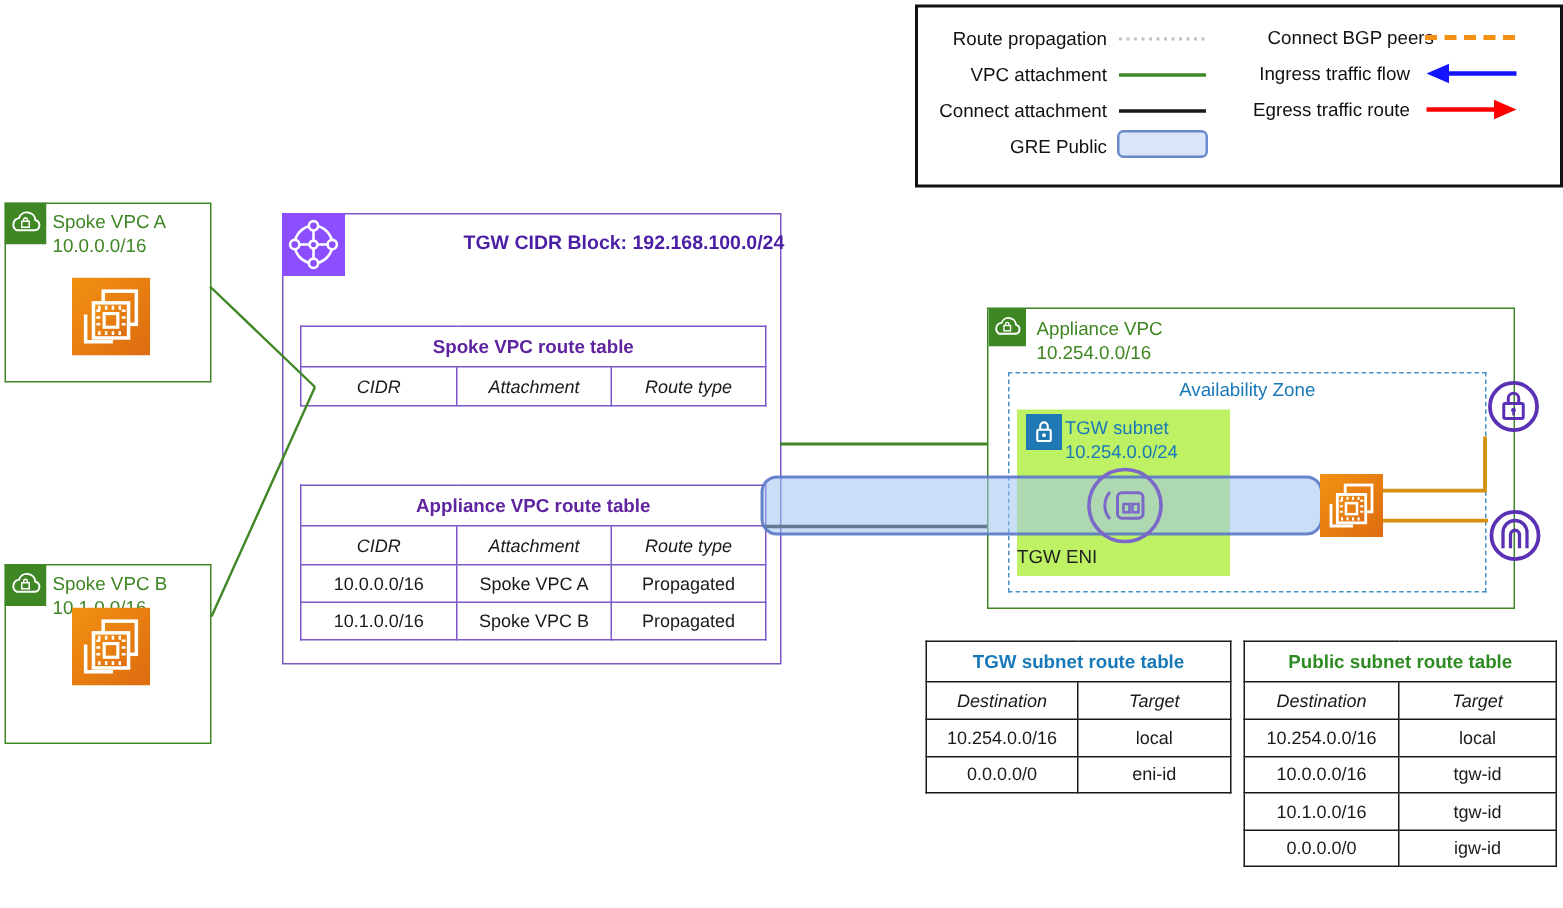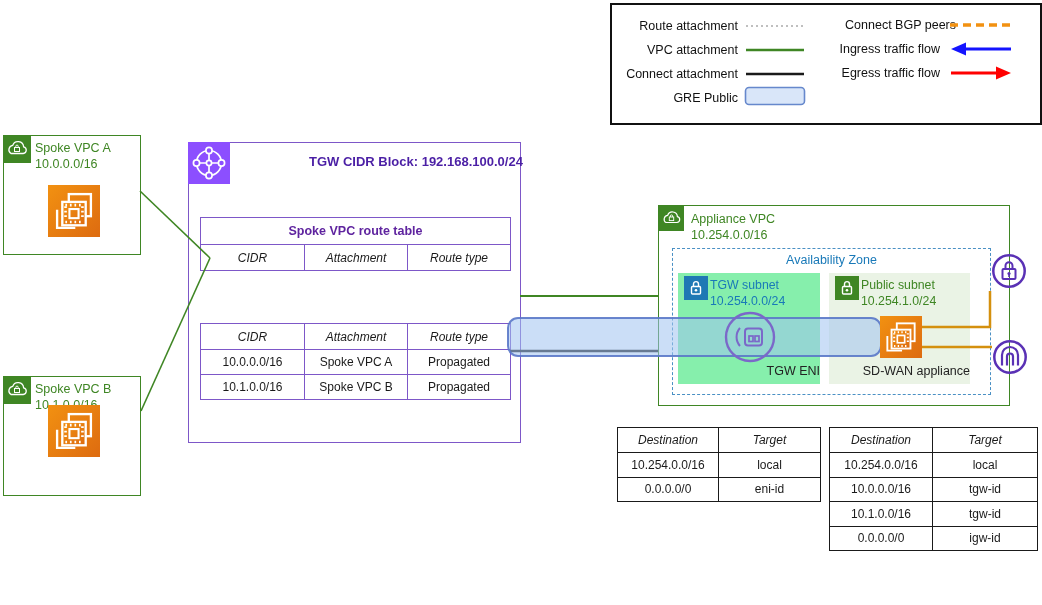--- a/index.html
+++ b/index.html
@@ -13,25 +13,25 @@
   
   .spoke-box{width:136px;height:118px;border:1.5px solid #3F8624;background:#fff;}
   .corner-icon{position:absolute;left:-1.5px;top:-1.5px;}
   .vpc-text{position:absolute;left:31px;top:4px;font-size:12.5px;line-height:16px;color:#3F8624;white-space:nowrap;}
   #tgw-box{left:188px;top:142px;width:331px;height:299px;border:1.5px solid #7D57C8;background:#fff;}
   #tgw-title{position:absolute;left:120px;top:11px;width:200px;text-align:right;font-size:13px;font-weight:bold;color:#4B1FA5;white-space:nowrap;}
   #appliance-vpc{left:658px;top:205px;width:350px;height:199px;border:1.5px solid #3F8624;background:#fff;}
   #az-box{left:672px;top:248px;width:317px;height:145px;border:1.5px dashed #4A90C4;background:transparent;}
   #az-label{position:absolute;left:0;top:4px;width:100%;text-align:center;font-size:12.5px;color:#1979B8;}
   .subnet{position:absolute;top:273px;height:111px;}
-  #tgw-subnet{left:678px;width:142px;background:#86efac;}
+  #tgw-subnet{left:678px;width:142px;background:#bef264;}
   #public-subnet{left:829px;width:141px;background:#EAF3E5;}
   .subnet-text{position:absolute;left:32px;top:4px;font-size:12.3px;line-height:16px;white-space:nowrap;}
   .subnet-lock{position:absolute;left:6px;top:3px;}
-  .res-label{position:absolute;left:0;bottom:6px;width:100%;text-align:right;font-size:12.5px;color:#222;}
+  .res-label{position:absolute;left:0;bottom:6px;width:100%;text-align:left;font-size:12.5px;color:#222;}
   
   table.rtable{position:absolute;border-collapse:collapse;background:#fff;font-size:12px;table-layout:fixed;}
   table.rtable td{text-align:center;padding:0;white-space:nowrap;overflow:hidden;}
   table.ptable, table.ptable td{border:1.4px solid #7D57C8;}
   table.ktable, table.ktable td{border:1.4px solid #1a1a1a;}
   td.tt{font-weight:bold;font-size:12.5px;height:26px;}
   td.purple-t{color:#5F249F;}
   td.blue-t{color:#1979B8;}
   td.green-t{color:#2E8B22;}
   tr.hdr-b td{font-style:italic;font-weight:normal;height:25px;}
@@ -148,20 +148,23 @@
   </tbody>
     </table>
 
   <table class="rtable ptable" style="left:200px;top:323px;width:310px;">
     <colgroup>
         <col style="width:104px">
         <col style="width:103px">
         <col style="width:103px">
       </colgroup>
     <tbody>
+        <tr>
+          <td colspan="3" class="tt purple-t">Appliance VPC route table</td>
+        </tr>
     <tr class="hdr-b">
       <td>CIDR</td>
       <td>Attachment</td>
       <td>Route type</td>
     </tr>
     <tr class="dr">
       <td>10.0.0.0/16</td>
       <td>Spoke VPC A</td>
       <td>Propagated</td>
     </tr>
@@ -201,35 +204,20 @@
         <circle cx="12" cy="14.2" r="1.3" fill="#fff"></circle>
       </svg>
     </div>
     <div class="subnet-text" style="color:#1979B8;">
       <div>TGW subnet</div>
       <div>10.254.0.0/24</div>
     </div>
     <div class="res-label">TGW ENI</div>
   </div>
 
-  <div class="abs subnet" id="public-subnet">
-    <div class="subnet-lock">
-      <svg width="24" height="24">
-          <rect width="24" height="24" fill="#3F8624"></rect>
-        <rect x="7.5" y="10.5" width="9" height="7.5" rx="1" fill="none" stroke="#fff" stroke-width="1.4"></rect>
-        <path d="M9.5 10.5 v-2.4 a2.5 2.5 0 0 1 5 0 v2.4" fill="none" stroke="#fff" stroke-width="1.4"></path>
-        <circle cx="12" cy="14.2" r="1.3" fill="#fff"></circle>
-      </svg>
-    </div>
-    <div class="subnet-text" style="color:#3F8624;">
-      <div>Public subnet</div>
-      <div>10.254.1.0/24</div>
-    </div>
-    <div class="res-label">SD-WAN appliance</div>
-  </div>
 
   <svg class="abs" width="1042" height="605" style="left:0;top:0;pointer-events:none;">
     <line x1="140" y1="191" x2="210" y2="258" stroke="#3F8624" stroke-width="1.6"></line>
     <line x1="141" y1="411" x2="210" y2="258" stroke="#3F8624" stroke-width="1.6"></line>
     <line x1="520" y1="296" x2="658" y2="296" stroke="#3F8624" stroke-width="2"></line>
     <line x1="510" y1="351" x2="658" y2="351" stroke="#1f1f1f" stroke-width="2.4"></line>
     <rect x="508" y="318" width="373" height="38" rx="10" fill="rgba(160,195,240,0.55)" stroke="rgba(90,120,200,0.9)" stroke-width="2"></rect>
     <polyline points="920,327 990,327 990,291" fill="none" stroke="#D4900E" stroke-width="2.5"></polyline>
     <line x1="920" y1="347" x2="992" y2="347" stroke="#D4900E" stroke-width="2.5"></line>
   </svg>
@@ -283,20 +271,23 @@
       </g>
     </svg>
   </div>
 
   <table class="rtable ktable" style="left:617px;top:427px;width:203px;">
     <colgroup>
         <col style="width:101px">
         <col style="width:102px">
       </colgroup>
     <tbody>
+        <tr>
+          <td colspan="2" class="tt blue-t">TGW subnet route table</td>
+        </tr>
     <tr class="hdr-i">
       <td>Destination</td>
       <td>Target</td>
     </tr>
     <tr class="dr2">
       <td>10.254.0.0/16</td>
       <td>local</td>
     </tr>
     <tr class="dr2">
       <td>0.0.0.0/0</td>
@@ -304,20 +295,23 @@
     </tr>
   </tbody>
     </table>
 
   <table class="rtable ktable" style="left:829px;top:427px;width:208px;">
     <colgroup>
         <col style="width:103px">
         <col style="width:105px">
       </colgroup>
     <tbody>
+        <tr>
+          <td colspan="2" class="tt green-t">Public subnet route table</td>
+        </tr>
     <tr class="hdr-i">
       <td>Destination</td>
       <td>Target</td>
     </tr>
     <tr class="dr2">
       <td>10.254.0.0/16</td>
       <td>local</td>
     </tr>
     <tr class="dr2">
       <td>10.0.0.0/16</td>
@@ -329,21 +323,21 @@
     </tr>
     <tr class="dr2">
       <td>0.0.0.0/0</td>
       <td>igw-id</td>
     </tr>
   </tbody>
     </table>
 
   <div class="abs" id="legend">
 
-    <div class="lg-label" style="left:8px;top:14px;width:118px;">Route attachment</div>
+    <div class="lg-label" style="left:8px;top:14px;width:118px;">Route propagation</div>
     <div class="lg-label" style="left:8px;top:38px;width:118px;">VPC attachment</div>
     <div class="lg-label" style="left:8px;top:62px;width:118px;">Connect attachment</div>
     <div class="lg-label" style="left:8px;top:86px;width:118px;">GRE Public</div>
 
     <div class="lg-sample" style="left:132px;top:14px;">
       <svg width="62" height="14">
           <line x1="2" y1="7" x2="60" y2="7" stroke="#BFBFBF" stroke-width="2" stroke-dasharray="2 3"></line>
         </svg>
     </div>
     <div class="lg-sample" style="left:132px;top:38px;">
@@ -357,21 +351,21 @@
         </svg>
     </div>
     <div class="lg-sample" style="left:132px;top:81px;">
       <svg width="62" height="20">
           <rect x="1.5" y="1.5" width="59" height="17" rx="3.5" fill="#D9E6F9" stroke="#6688CC" stroke-width="1.6"></rect>
         </svg>
     </div>
 
     <div class="lg-label" style="left:216px;top:13px;width:128px;">Connect BGP peers</div>
     <div class="lg-label" style="left:200px;top:37px;width:128px;">Ingress traffic flow</div>
-    <div class="lg-label" style="left:200px;top:61px;width:128px;">Egress traffic flow</div>
+    <div class="lg-label" style="left:200px;top:61px;width:128px;">Egress traffic route</div>
 
     <div class="lg-sample" style="left:336px;top:12px;">
       <svg width="66" height="16">
           <line x1="2" y1="8" x2="64" y2="8" stroke="#F29111" stroke-width="3.4" stroke-dasharray="8 5"></line>
         </svg>
     </div>
     <div class="lg-sample" style="left:336px;top:36px;">
       <svg width="66" height="16">
           <line x1="16" y1="8" x2="63" y2="8" stroke="#1414FF" stroke-width="3"></line>
           <polygon points="3,8 18,1.5 18,14.5" fill="#1414FF"></polygon>

